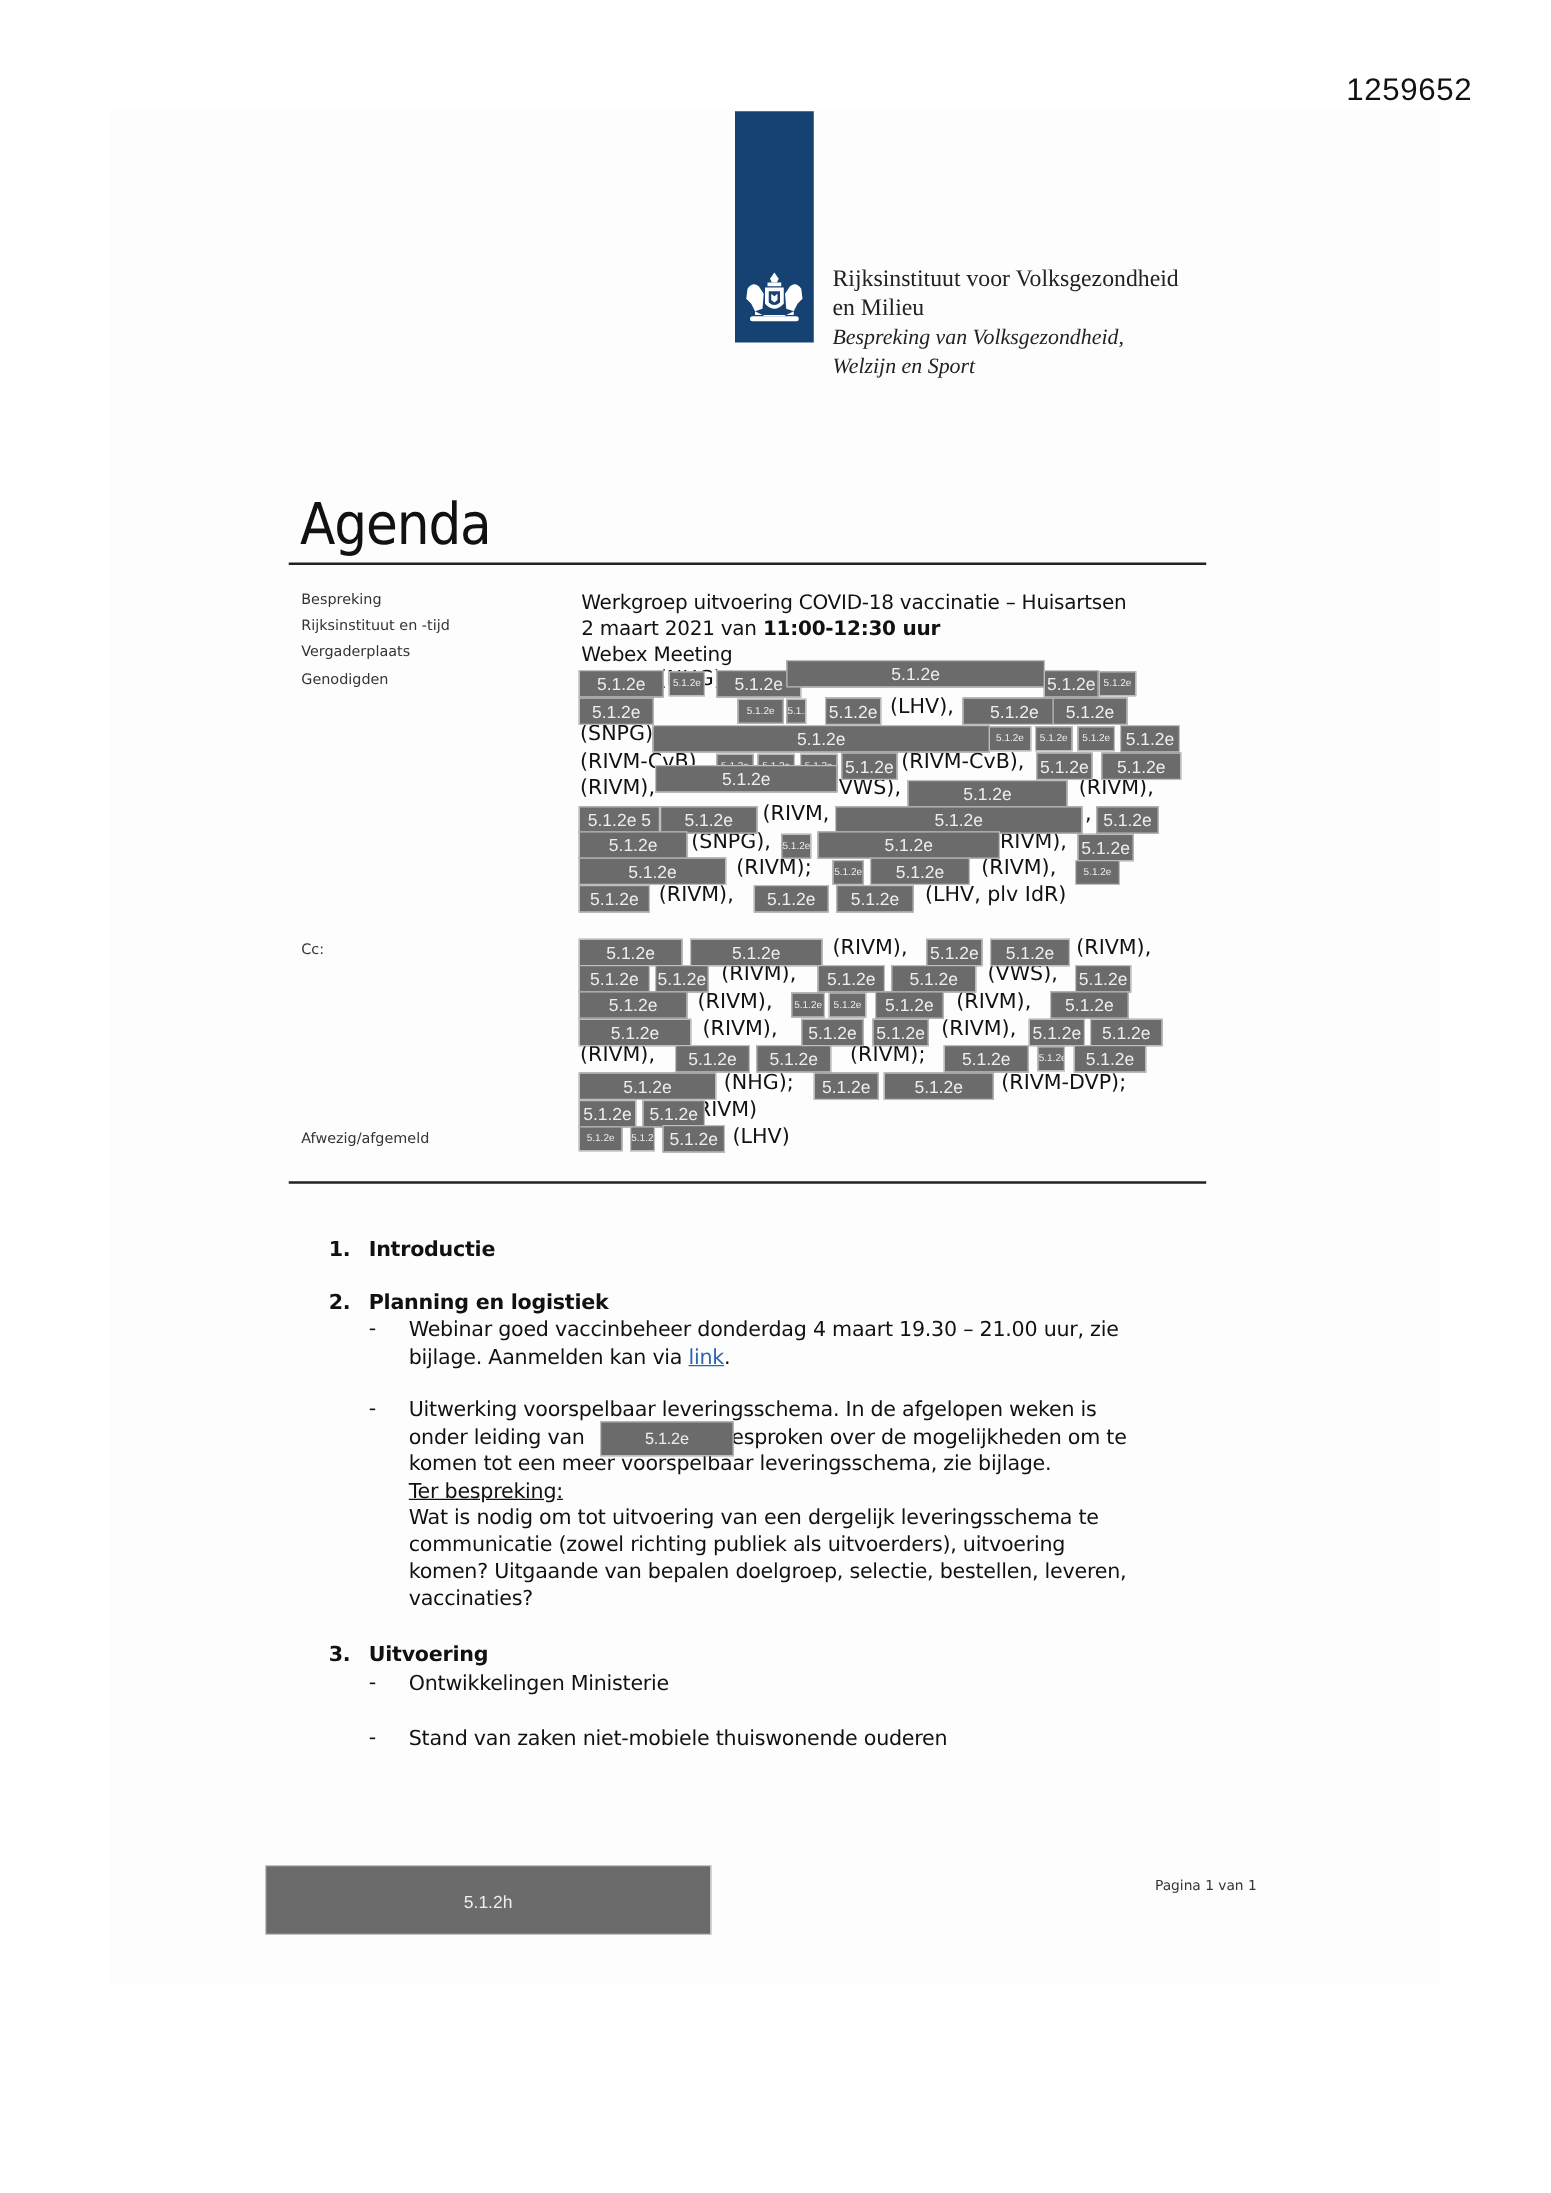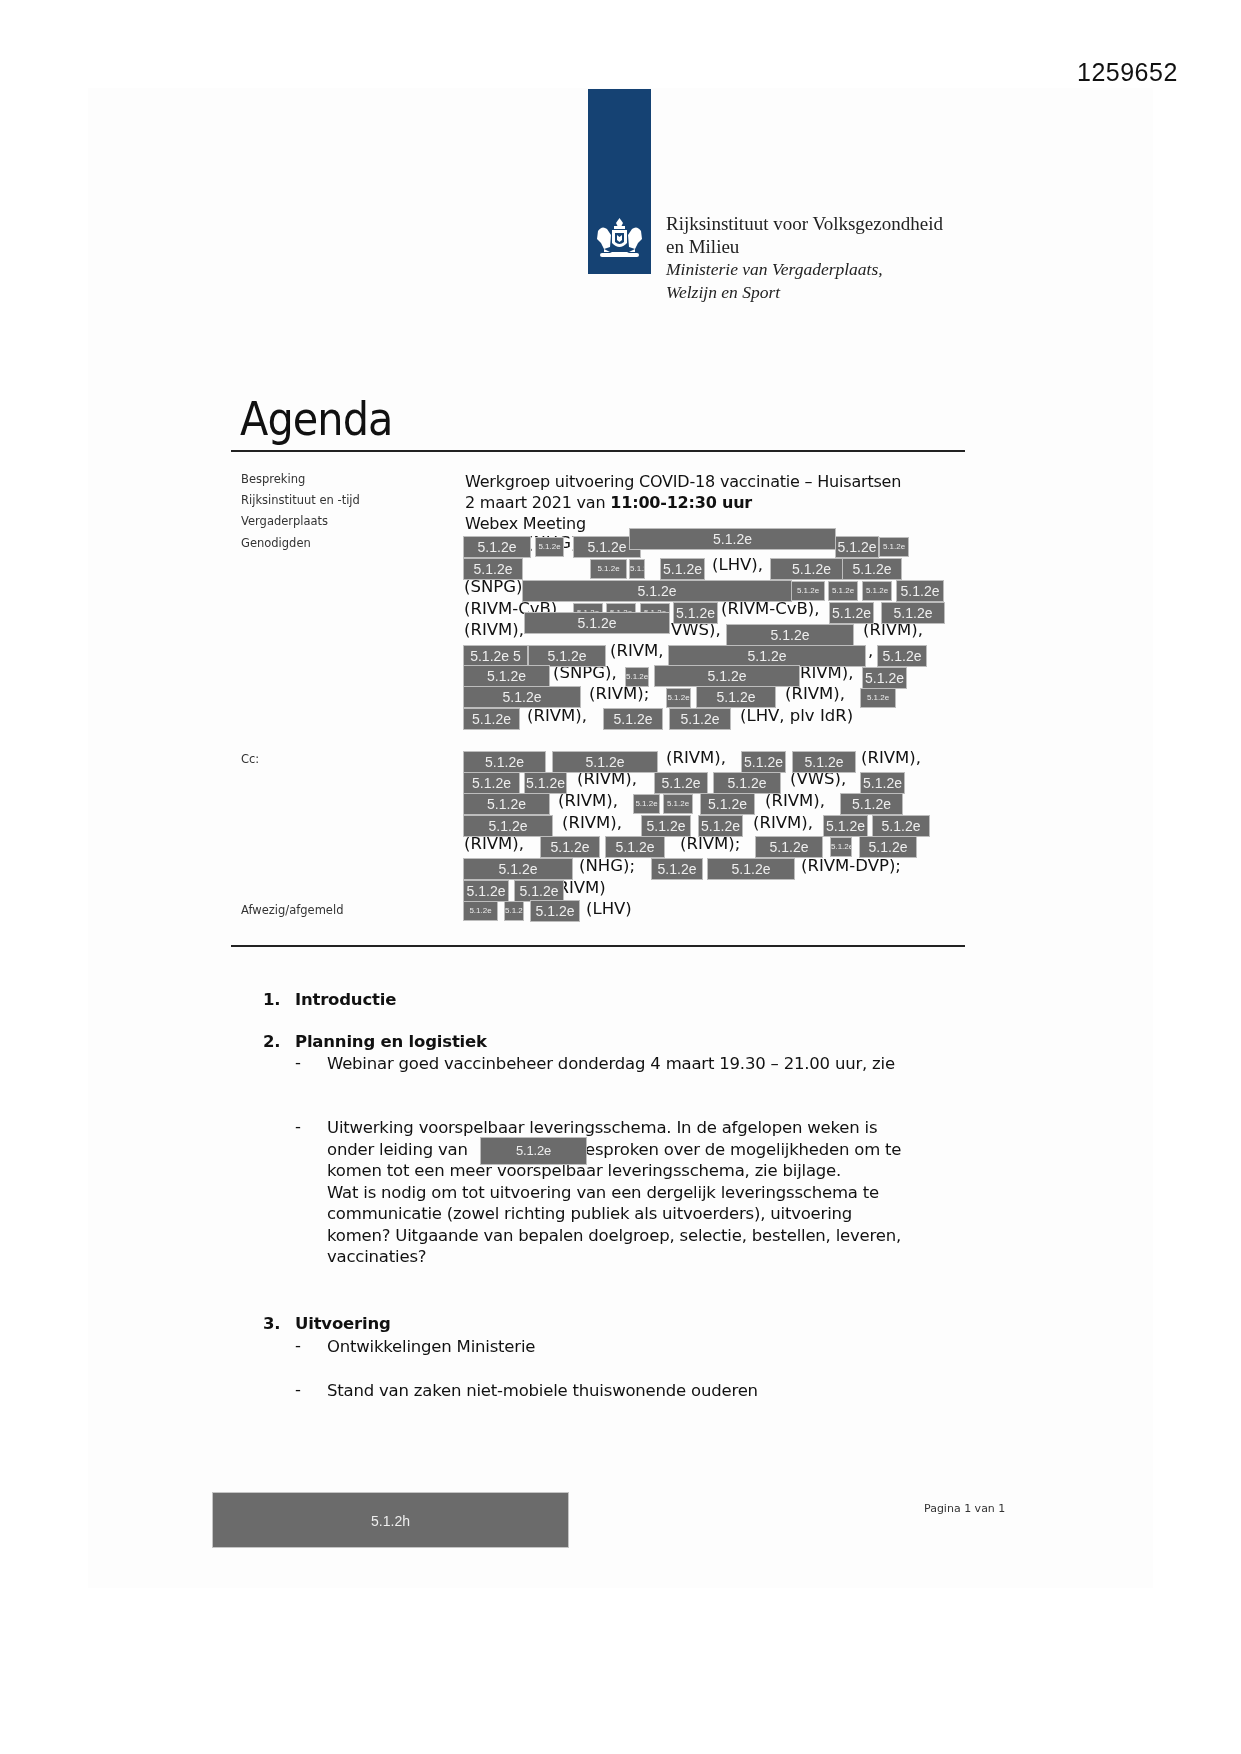--- a/index.html
+++ b/index.html
@@ -85,21 +85,21 @@
       <path d="M49 16 Q45 10 40 14 L36 20 L37 32 L43 34 L46 28 L50 24 Z"></path>
       <rect x="8" y="38" width="39" height="4" rx="2"></rect>
       <path d="M12 34 L20 38 L35 38 L43 34 L43 37 L12 37 Z"></path>
     </g>
   </svg>
 </div>
 
 <div class="org-text">
   <div class="l1">Rijksinstituut voor Volksgezondheid</div>
   <div class="l2">en Milieu</div>
-  <div class="l3">Ministerie van Vergaderplaats,</div>
+  <div class="l3">Bespreking van Volksgezondheid,</div>
   <div class="l4">Welzijn en Sport</div>
 </div>
 
 <div class="title">Agenda</div>
 <div class="rule top"></div>
 
 <div class="label" style="top:472px">Bespreking</div>
 <div class="label" style="top:493px">Rijksinstituut en -tijd</div>
 <div class="label" style="top:514px">Vergaderplaats</div>
 <div class="label" style="top:536px">Genodigden</div>
@@ -226,32 +226,34 @@
 
 <div class="agenda" style="top:1032px">
   <span class="num">2.</span>
   <span class="head">Planning en logistiek</span>
 </div>
 
 <div class="sub" style="top:1053px">
   <span class="dash">-</span>
   <div class="txt">
     <div>Webinar goed vaccinbeheer donderdag 4 maart 19.30 – 21.00 uur, zie</div>
+    <div><span>bijlage. Aanmelden kan via </span><span class="link">link</span><span>.</span></div>
   </div>
 </div>
 
 <div class="sub" style="top:1117px">
   <span class="dash">-</span>
   <div class="txt">
     <div>Uitwerking voorspelbaar leveringsschema. In de afgelopen weken is</div>
     <div style="position:relative">
       <span>onder leiding van</span><span style="display:inline-block;width:107px"></span><span>gesproken over de mogelijkheden om te</span>
       <span class="red big" style="left:153px;top:-2px;width:107px;height:28px;line-height:26px;font-size:13px">5.1.2e</span>
     </div>
     <div>komen tot een meer voorspelbaar leveringsschema, zie bijlage.</div>
+    <div class="underline">Ter bespreking:</div>
     <div>Wat is nodig om tot uitvoering van een dergelijk leveringsschema te</div>
     <div>communicatie (zowel richting publiek als uitvoerders), uitvoering</div>
     <div>komen? Uitgaande van bepalen doelgroep, selectie, bestellen, leveren,</div>
     <div>vaccinaties?</div>
   </div>
 </div>
 
 <div class="agenda" style="top:1314px">
   <span class="num">3.</span>
   <span class="head">Uitvoering</span>

